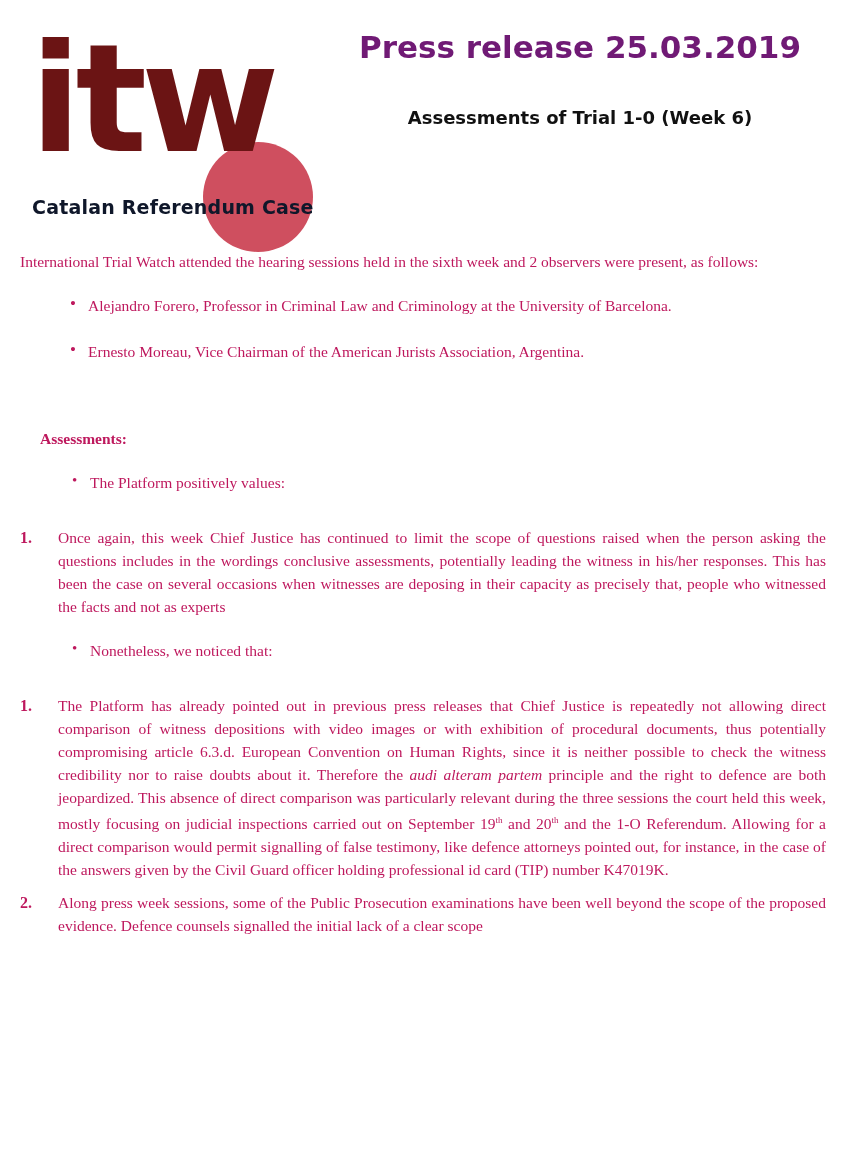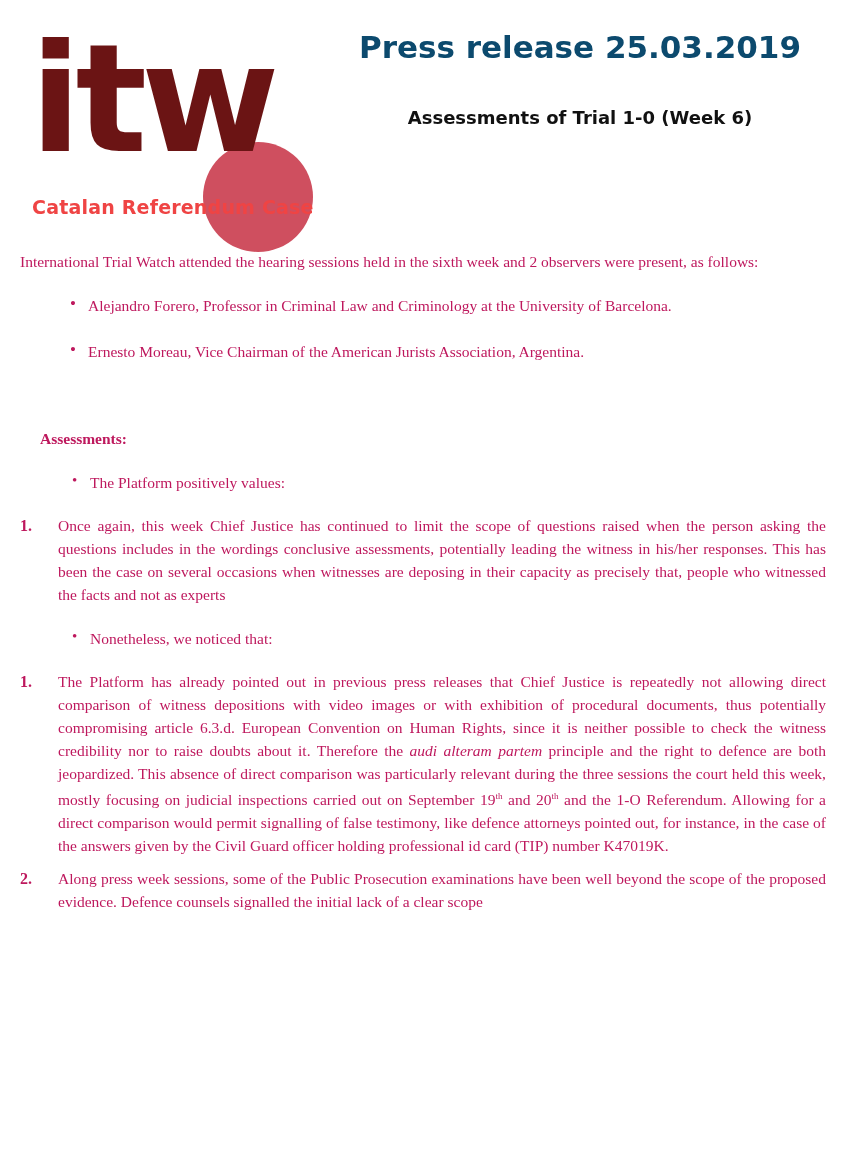--- a/index.html
+++ b/index.html
@@ -55,34 +55,34 @@
     color: #6b1414;
   }
   .logo-sub {
     position: absolute;
     left: 12px;
     top: 182px;
     font-family: "DejaVu Sans", sans-serif;
     font-weight: bold;
     font-size: 19px;
     letter-spacing: 0.2px;
-    color: #ef4444;
+    color: #0f172a;
   }
   .title-block {
     position: absolute;
     left: 300px;
     top: 28px;
     width: 520px;
   }
   .doc-title {
     font-family: "DejaVu Sans", sans-serif;
     font-weight: bold;
     font-size: 31px;
     line-height: 38px;
-    color: #0c4a6e;
+    color: #701a75;
     text-align: center;
     margin: 0;
   }
   .doc-subtitle {
     font-family: "DejaVu Sans", sans-serif;
     font-weight: bold;
     font-size: 18px;
     line-height: 24px;
     color: #111;
     text-align: center;
@@ -140,21 +140,21 @@
   ul.subhead li::before {
     content: "\2022";
     position: absolute;
     left: 52px;
     top: -3px;
     font-size: 15px;
   }
 
   ol.numbered {
     list-style: none;
-    margin: 20px 0 0 0;
+    margin: 32px 0 0 0;
     padding: 0;
     counter-reset: item;
   }
   ol.numbered li {
     position: relative;
     padding-left: 38px;
     margin-bottom: 10px;
     text-align: justify;
     padding-right: 4px;
   }

